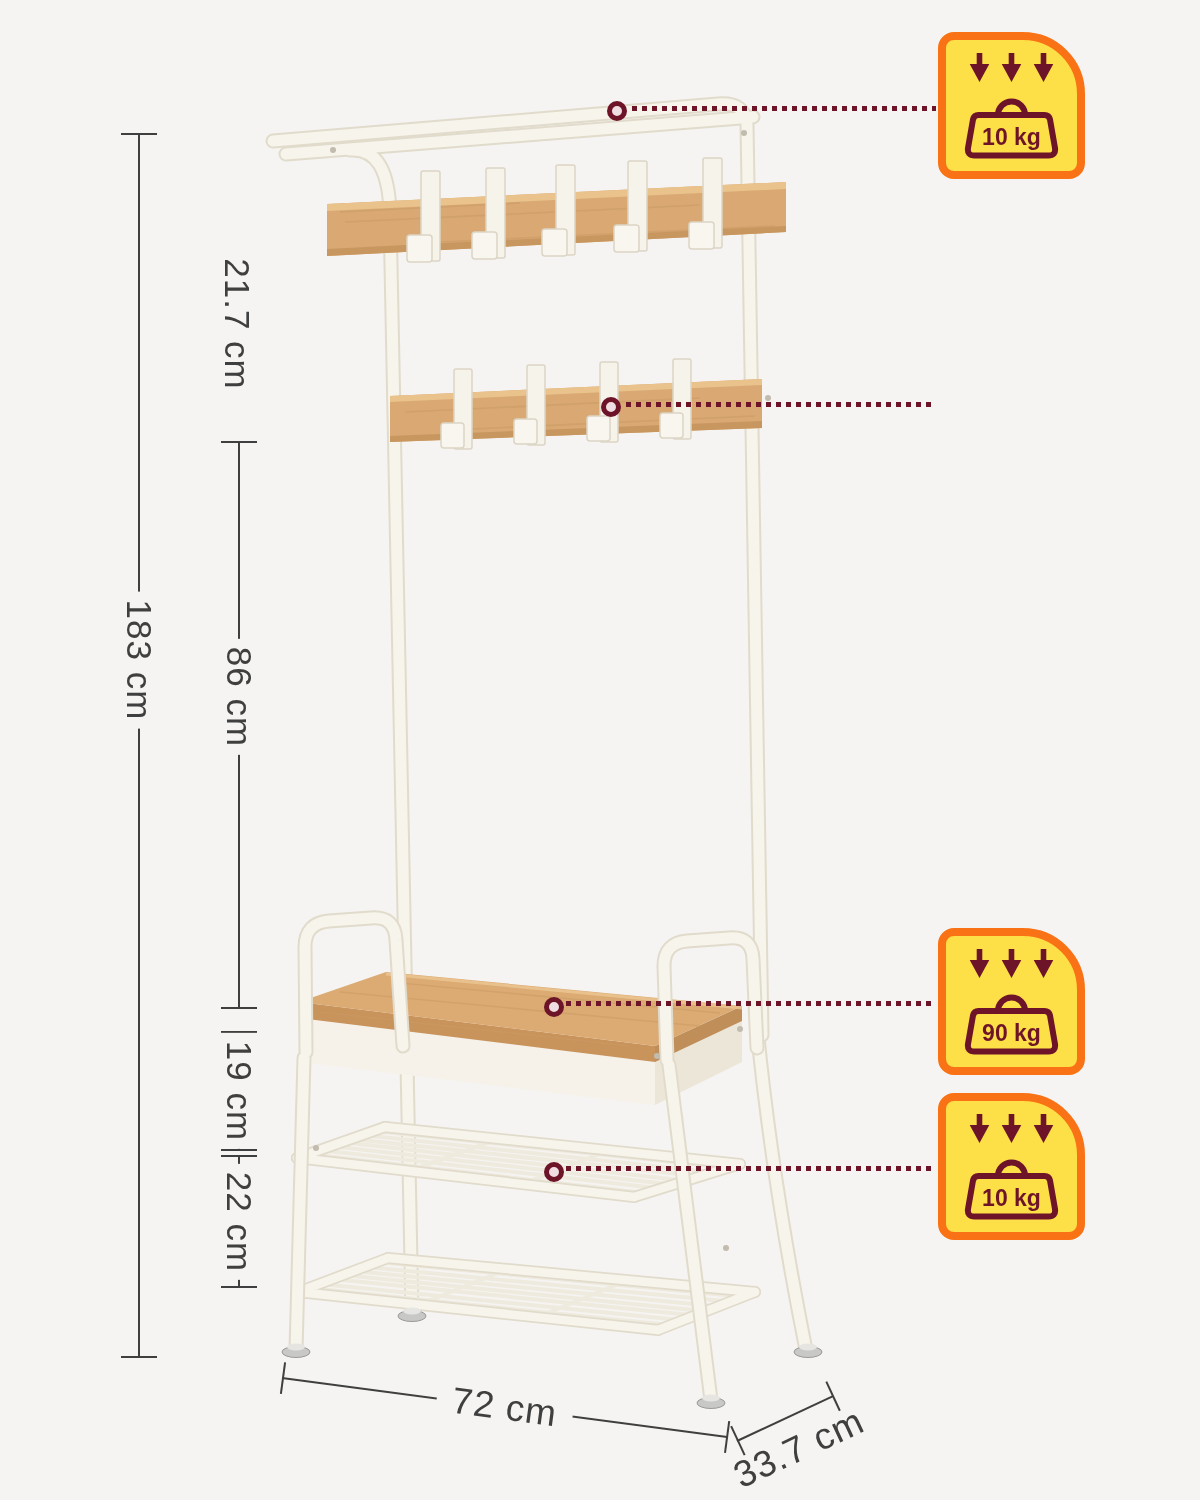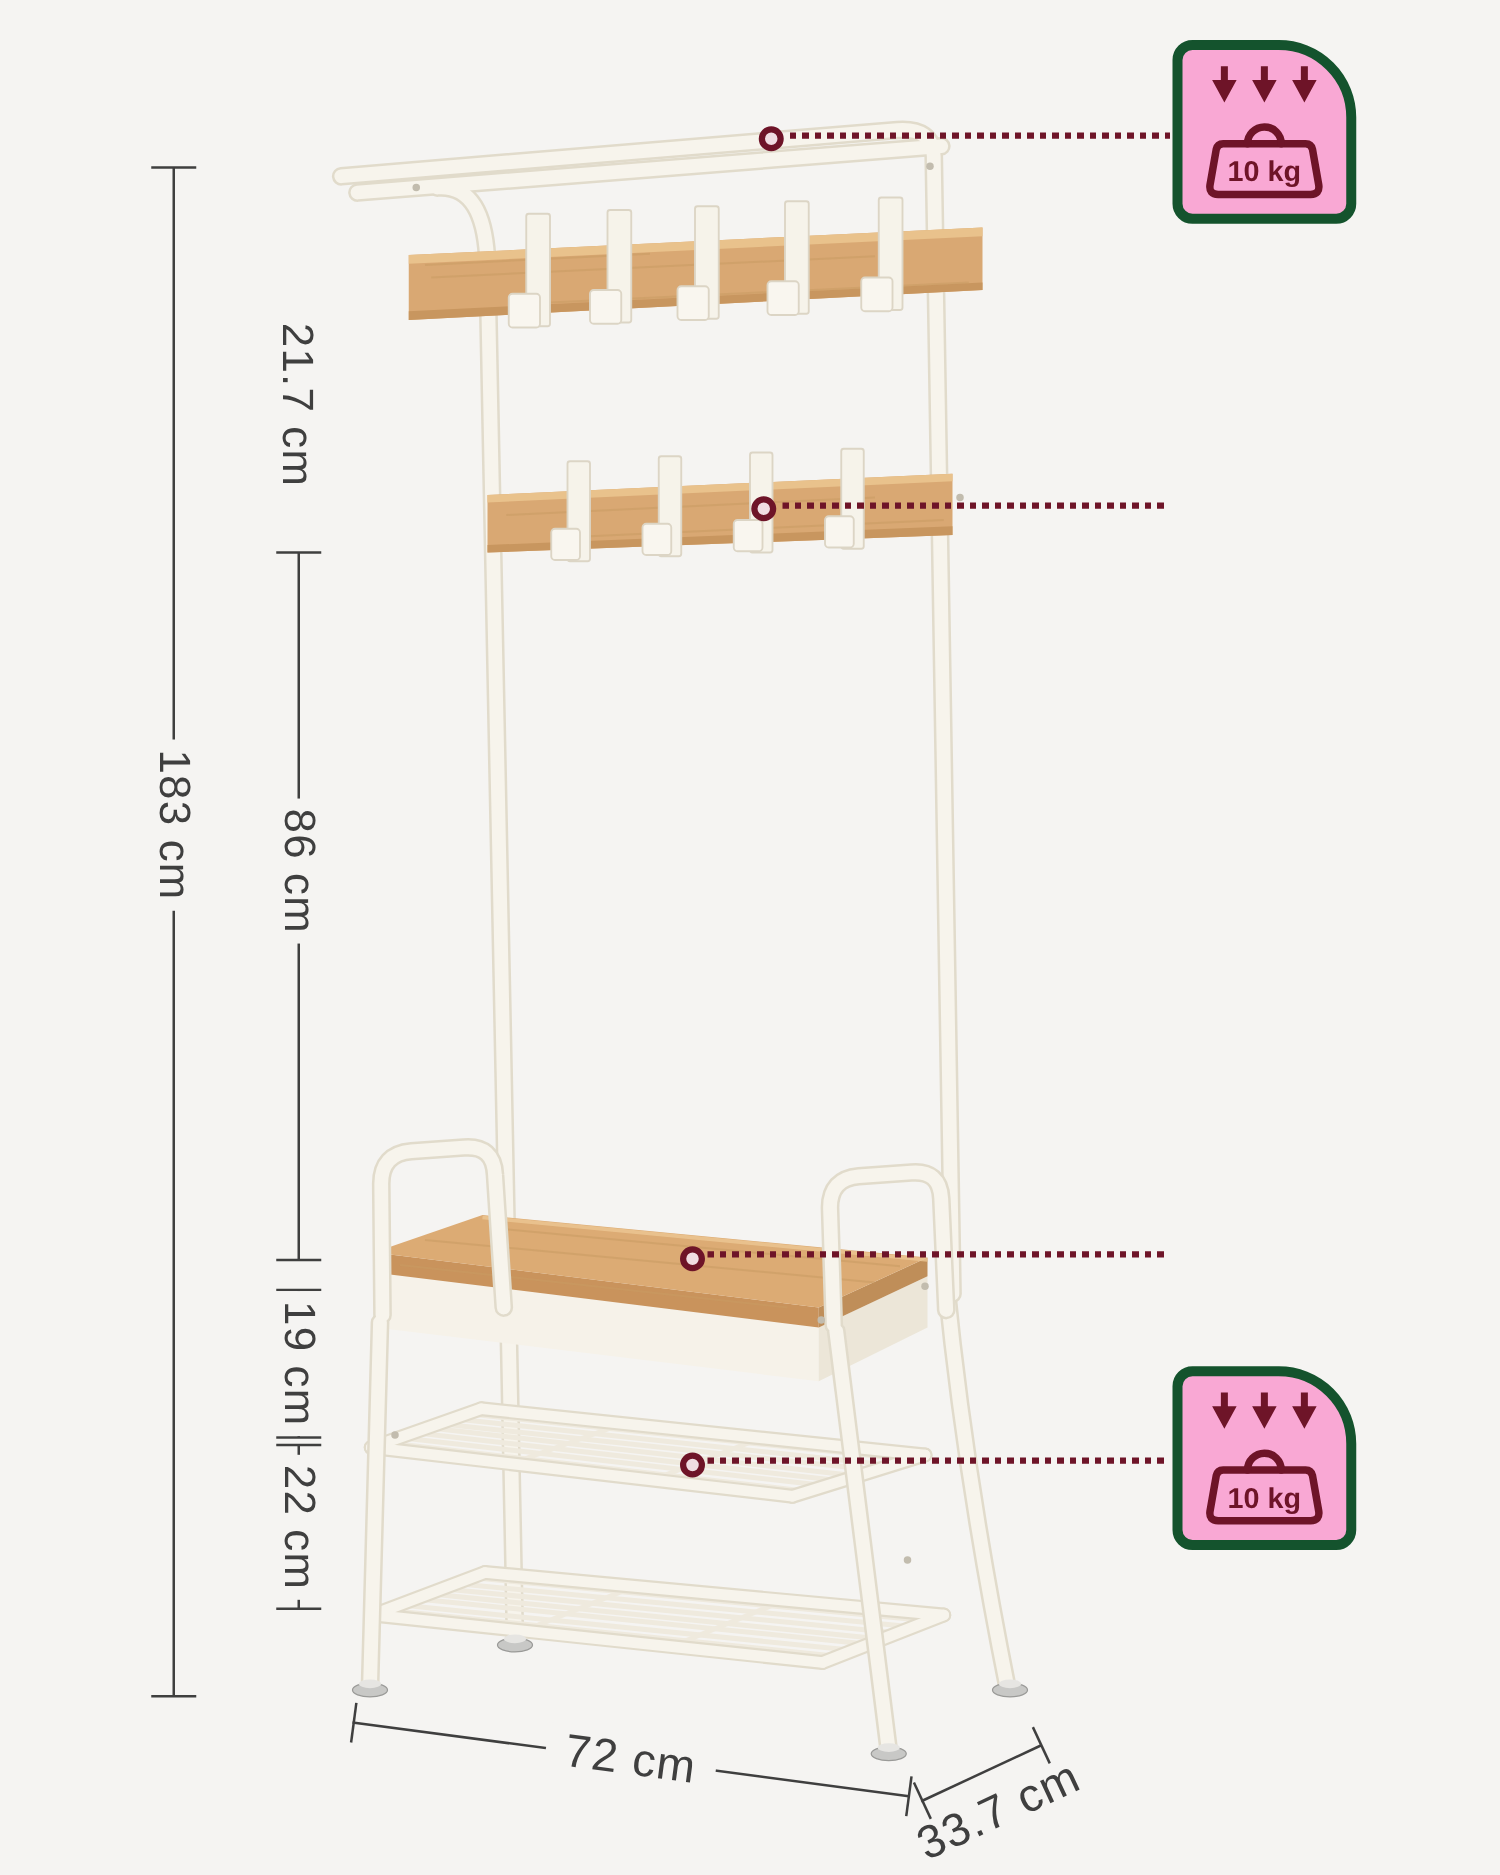--- a/index.html
+++ b/index.html
@@ -31,22 +31,22 @@
   .hcap{position:absolute;top:-16px;width:2px;height:32px;background:#3f3f3f}
   .hcap.l{left:0}.hcap.r{right:-1px}
   .hlabel{position:absolute;left:50%;top:0;transform:translate(-50%,-50%);font-size:37px;
     color:#3f3f3f;background:#f5f4f2;padding:0 16px;white-space:nowrap;letter-spacing:1px}
   .hlabel.below{transform:translate(-50%,12px);background:transparent;padding:0}
 
   
   .dotline{position:absolute;height:5px;
     background-image:repeating-linear-gradient(90deg,#6e1428 0 5px,transparent 5px 10px)}
   .marker{position:absolute;width:10px;height:10px;border:5px solid #6e1428;border-radius:50%;background:#f0dde2}
-  .badge{position:absolute;left:938px;width:131px;height:131px;background:#f9a8d4;
-    border:8px solid #14532d;border-radius:16px 62px 16px 16px;box-sizing:content-box}
+  .badge{position:absolute;left:938px;width:131px;height:131px;background:#fde047;
+    border:8px solid #f97316;border-radius:16px 62px 16px 16px;box-sizing:content-box}
   .badge svg{position:absolute;left:0;top:0;width:131px;height:131px}
   .arr{fill:#6e1428}
   .wbody{fill:none;stroke:#6e1428;stroke-width:6;stroke-linejoin:round}
   .whandle{fill:none;stroke:#6e1428;stroke-width:6;stroke-linecap:round}
   .wlabel{font-family:"Liberation Sans","DejaVu Sans",sans-serif;font-size:23px;font-weight:700;
     fill:#6e1428;text-anchor:middle}
 </style>
 </head>
 <body>
 
@@ -307,20 +307,34 @@
       </g>
       <g transform="translate(65.5,97)">
         <path class="wbody" d="M -33 -22 L 33 -22 Q 37.5 -22 38.5 -17.5 L 43.5 11 Q 44.5 18.5 37 18.5 L -37 18.5 Q -44.5 18.5 -43.5 11 L -38.5 -17.5 Q -37.5 -22 -33 -22 Z"></path>
         <path class="whandle" d="M -13.5 -22 A 13.5 13.5 0 0 1 13.5 -22"></path>
         <text class="wlabel" x="0" y="8">10 kg</text>
       </g>
     </svg>
   </div>
 
 
+  <div class="badge" style="top:928px">
+    <svg viewBox="0 0 131 131">
+      <g>
+        <use href="#arrow-dn" x="33.5" y="13" class="arr"></use>
+        <use href="#arrow-dn" x="65.5" y="13" class="arr"></use>
+        <use href="#arrow-dn" x="97.5" y="13" class="arr"></use>
+      </g>
+      <g transform="translate(65.5,97)">
+        <path class="wbody" d="M -33 -22 L 33 -22 Q 37.5 -22 38.5 -17.5 L 43.5 11 Q 44.5 18.5 37 18.5 L -37 18.5 Q -44.5 18.5 -43.5 11 L -38.5 -17.5 Q -37.5 -22 -33 -22 Z"></path>
+        <path class="whandle" d="M -13.5 -22 A 13.5 13.5 0 0 1 13.5 -22"></path>
+        <text class="wlabel" x="0" y="8">90 kg</text>
+      </g>
+    </svg>
+  </div>
 
   <div class="badge" style="top:1093px">
     <svg viewBox="0 0 131 131">
       <g>
         <use href="#arrow-dn" x="33.5" y="13" class="arr"></use>
         <use href="#arrow-dn" x="65.5" y="13" class="arr"></use>
         <use href="#arrow-dn" x="97.5" y="13" class="arr"></use>
       </g>
       <g transform="translate(65.5,97)">
         <path class="wbody" d="M -33 -22 L 33 -22 Q 37.5 -22 38.5 -17.5 L 43.5 11 Q 44.5 18.5 37 18.5 L -37 18.5 Q -44.5 18.5 -43.5 11 L -38.5 -17.5 Q -37.5 -22 -33 -22 Z"></path>

